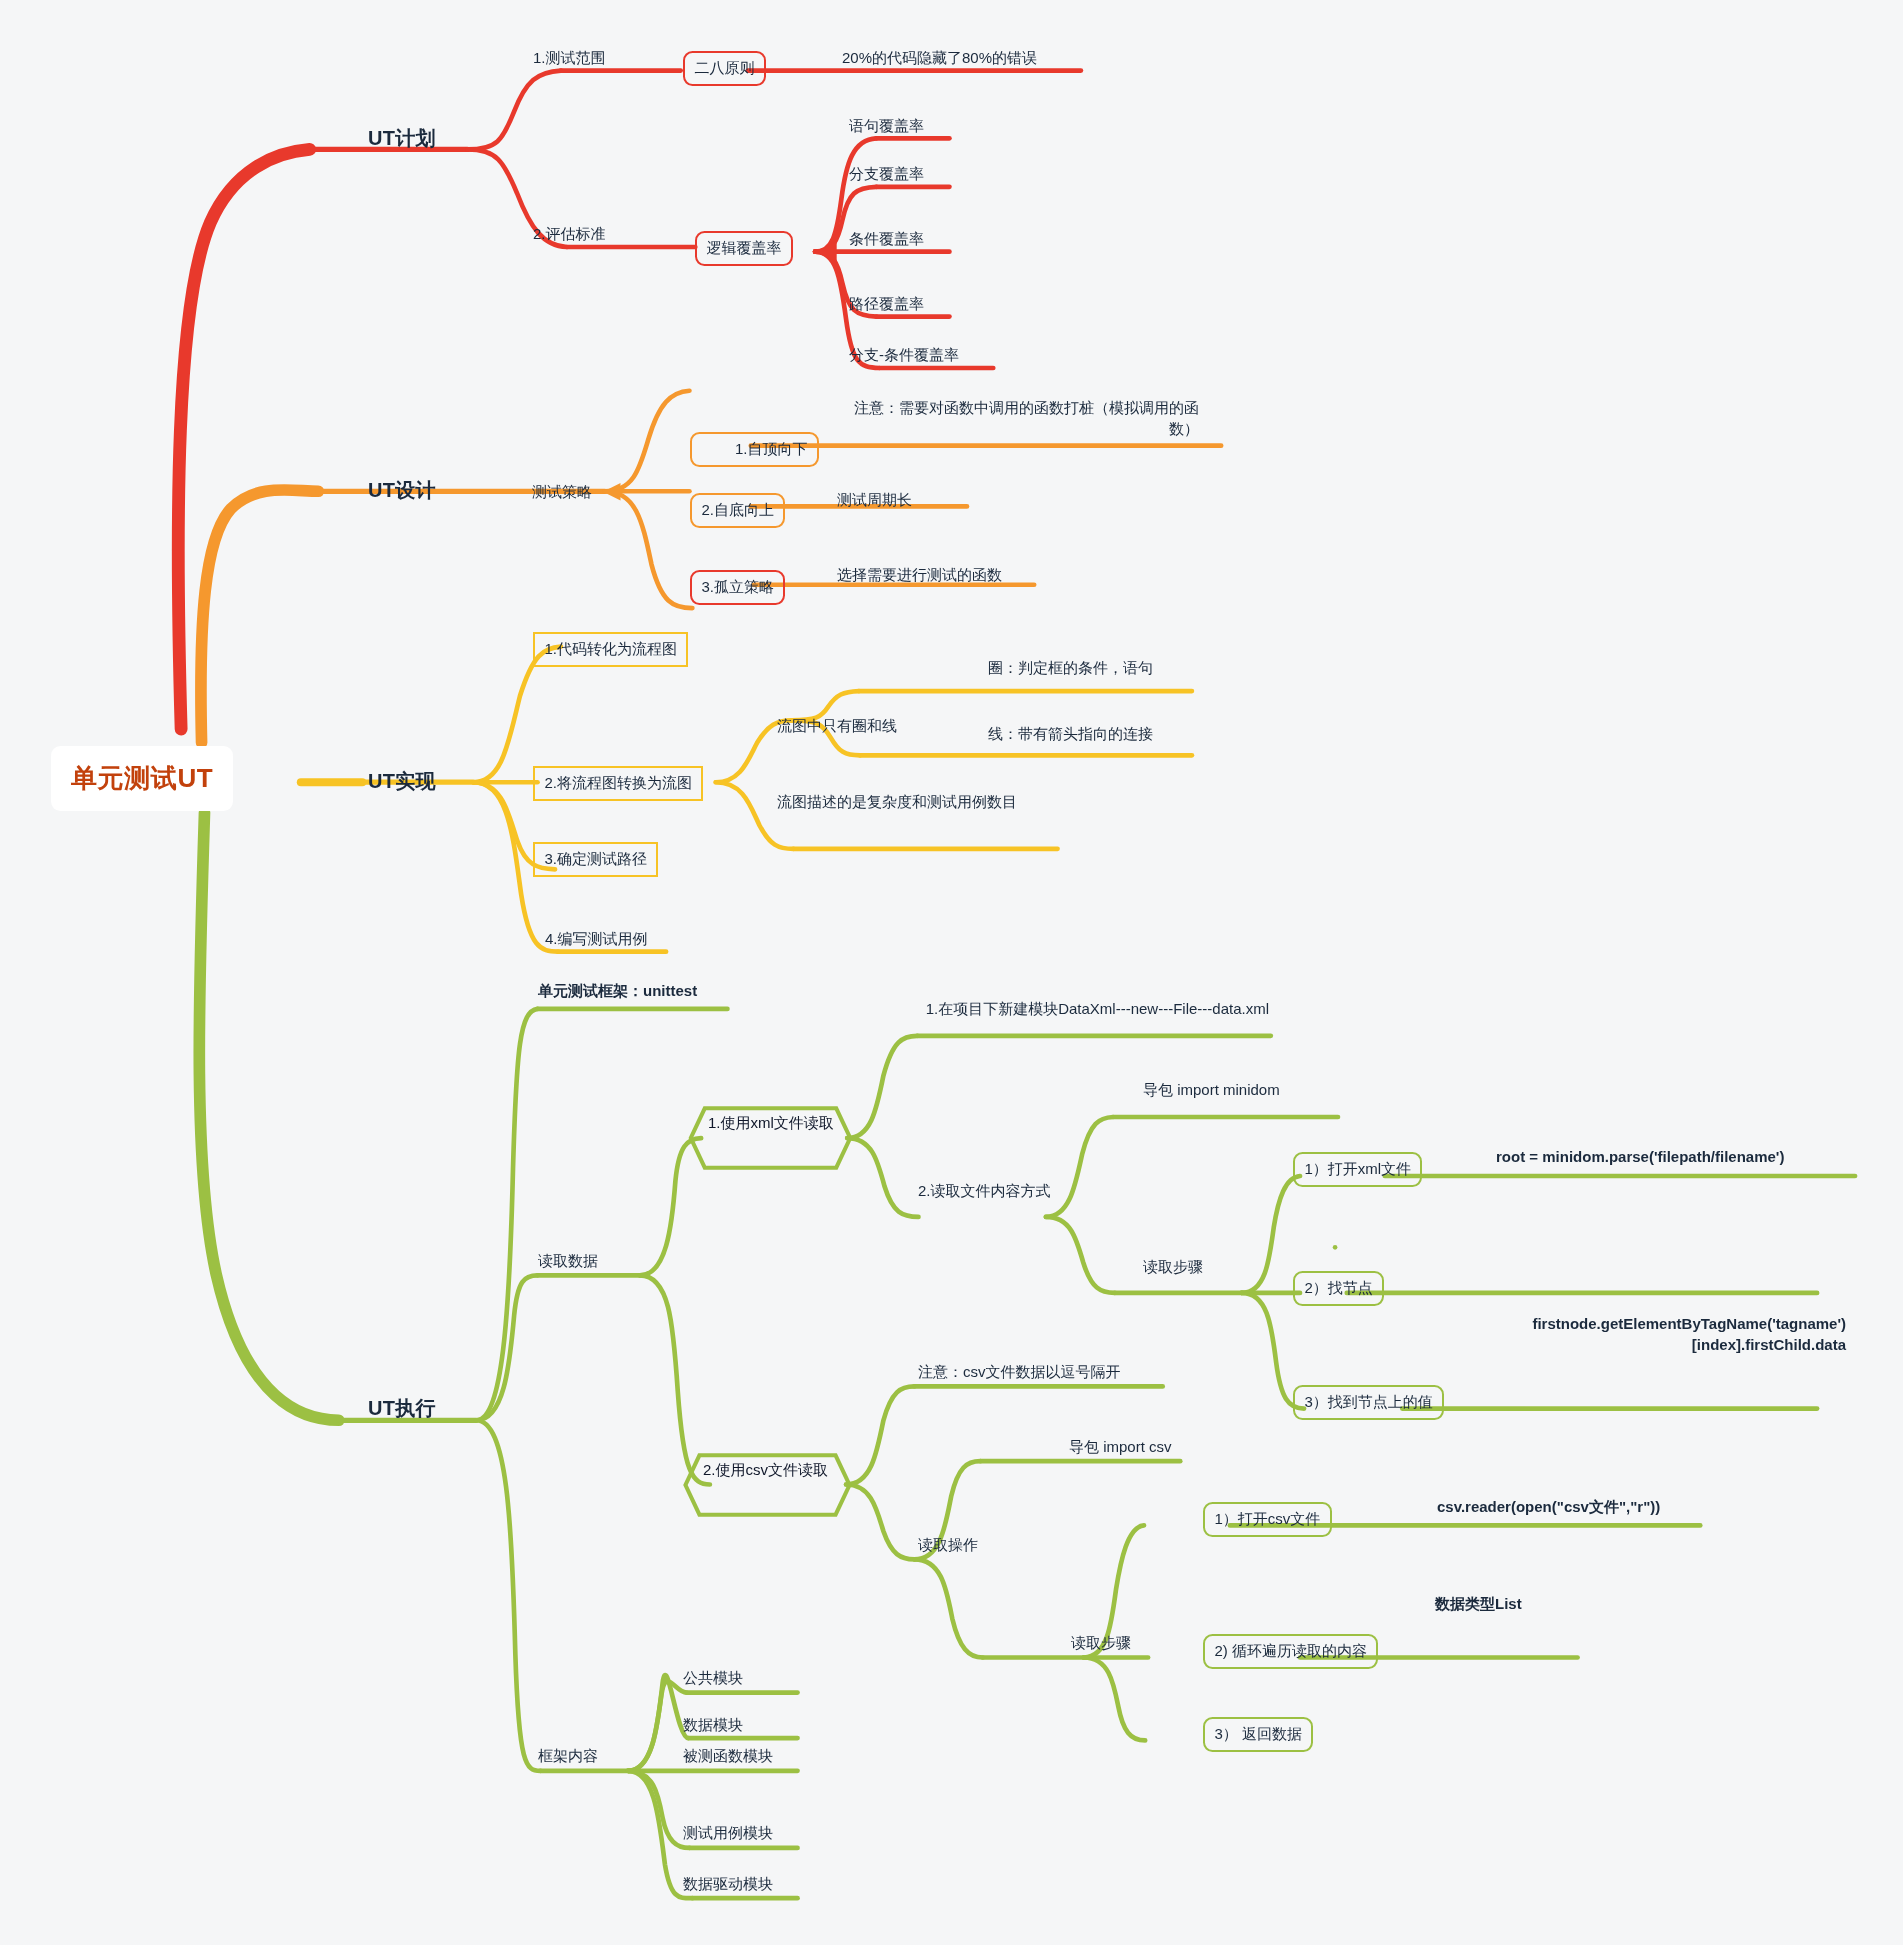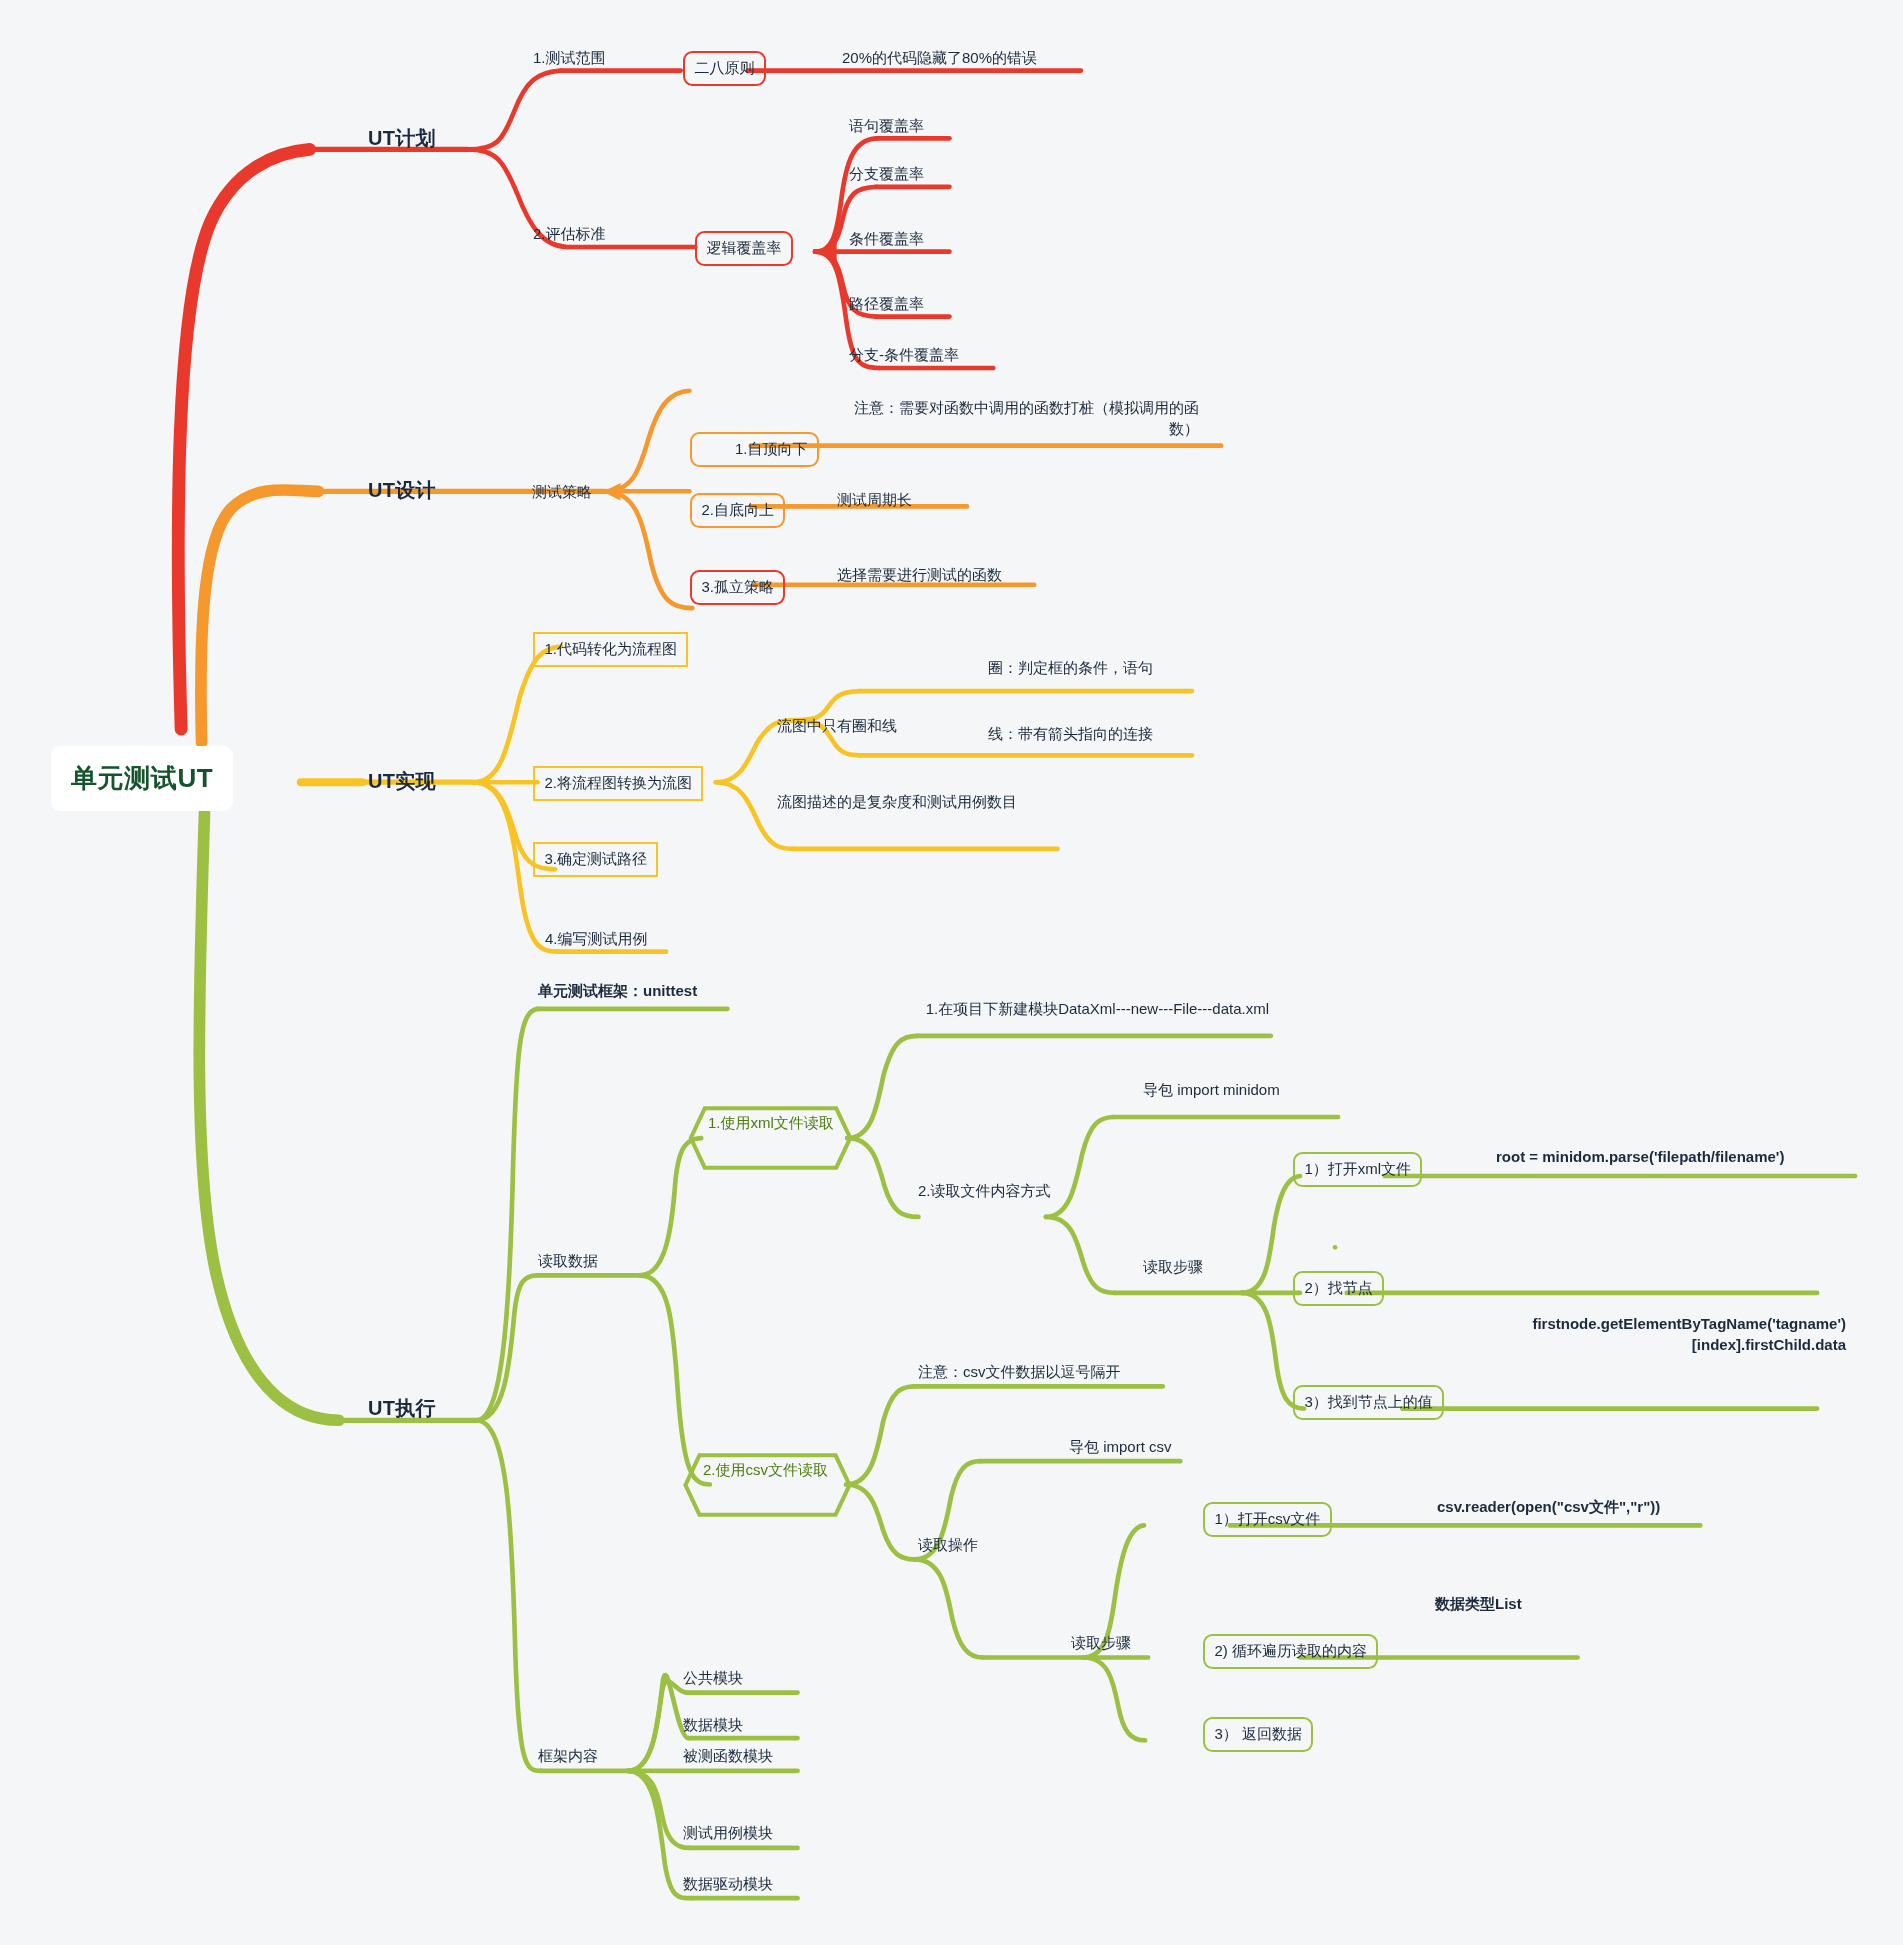--- a/index.html
+++ b/index.html
@@ -38,32 +38,32 @@
   }
   .boxed.red   { border-color:#e8392c; }
   .boxed.orange{ border-color:#f5982e; }
   .boxed.yellow{ border-color:#f7c325; border-radius:0; }
   .boxed.green { border-color:#9cc043; }
 
   
   .hex {
     position:absolute;
     font-size:15px;
-    color:#4d7c0f;
+    color:#0f172a;
     white-space:nowrap;
   }
   .hex .hexsvg { position:absolute; left:0; top:0; }
   .hex .hextext { position:relative; padding:8.2px 20px; display:block; }
 
   
   #root-node {
     position:absolute;
     background:#ffffff;
     border-radius: 9.4px;
-    color:#14532d;
+    color:#c2410c;
     font-size:26px;
     font-weight:bold;
     letter-spacing:0.6px;
     padding: 15px 20px;
     box-shadow: 0 0 0 0 rgba(0,0,0,0);
   }
 
   
   #xmind-badge {
     position:absolute;

